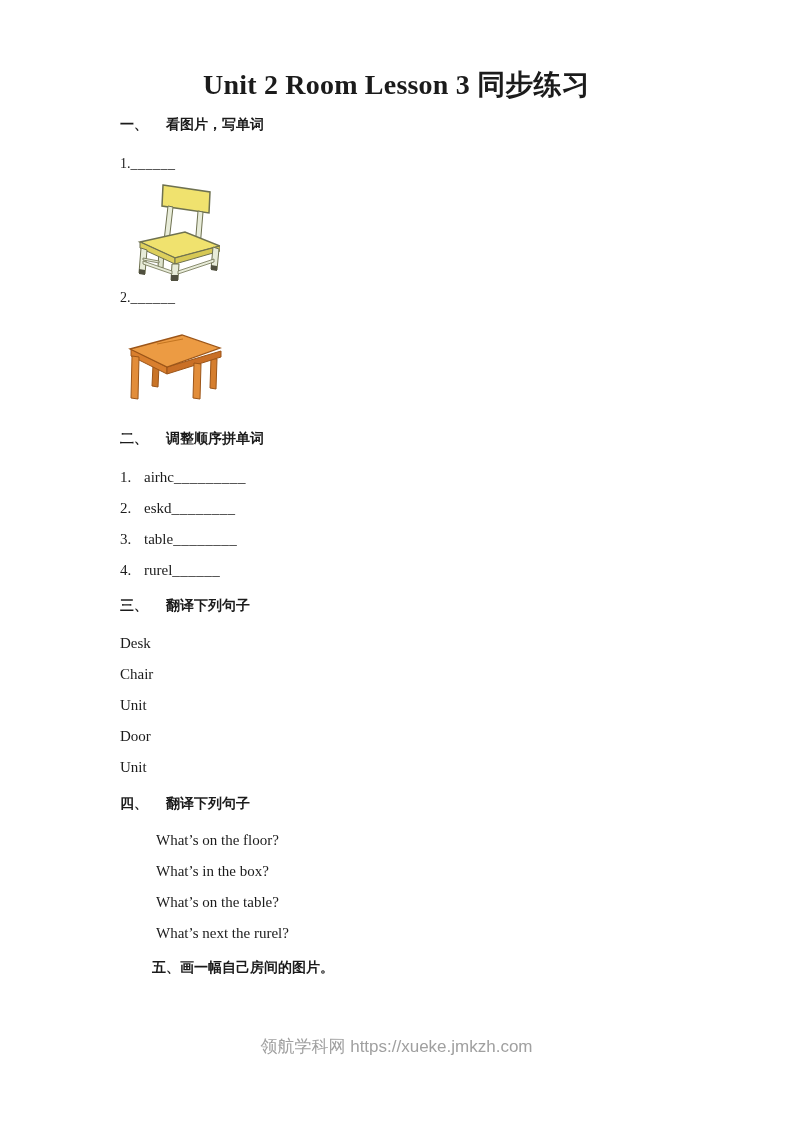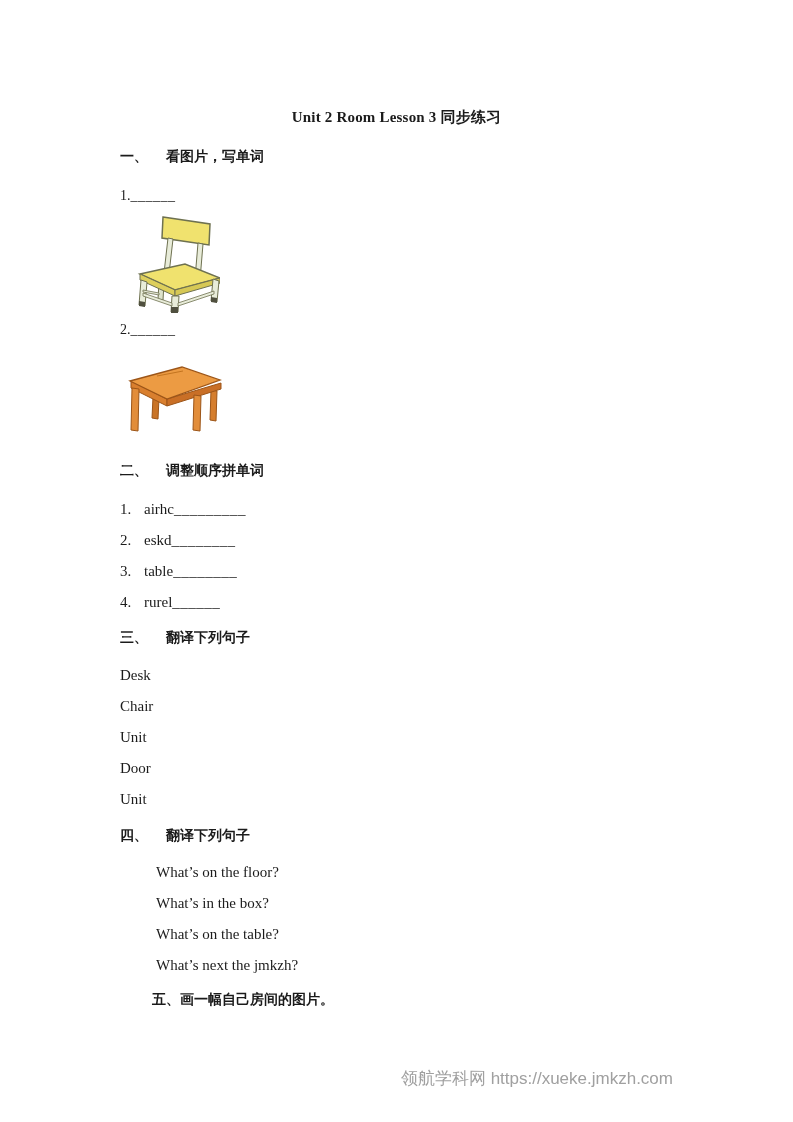--- a/index.html
+++ b/index.html
@@ -12,22 +12,22 @@
     font-family: "Liberation Serif", serif;
     color: #1b1b1b;
   }
   .content {
     position: absolute;
     left: 120px;
     top: 0;
     width: 553px;
   }
   .doc-title {
-    margin-top: 104px;
-    font-size: 15px;
+    margin-top: 72px;
+    font-size: 28px;
     font-weight: bold;
     line-height: 26px;
     text-align: center;
     letter-spacing: 0.2px;
   }
   .sec-h {
     font-size: 14px;
     font-weight: bold;
     line-height: 22px;
   }
@@ -47,21 +47,21 @@
   .scramble-item.first { margin-top: 18px; }
   #sec3-h   { margin-top: 15px; }
   .word-item { margin-top: 12px; }
   .word-item.first { margin-top: 17px; }
   #sec4-h   { margin-top: 16px; }
   .sentence-item { margin-top: 12px; margin-left: 36px; }
   .sentence-item.first { margin-top: 16px; }
   #sec5-h   { margin-top: 14px; margin-left: 32px; }
   .footer {
     margin-top: 57px;
-    text-align: right;
+    text-align: center;
     font-family: "Liberation Sans", sans-serif;
     font-size: 17px;
     line-height: 22px;
     color: #a0a0a0;
   }
   svg { display: block; }
 </style>
 </head>
 <body>
 
@@ -154,20 +154,20 @@
     <div class="body-line word-item">Door</div>
     <div class="body-line word-item">Unit</div>
 
     <div class="sec-h" id="sec4-h">
       <span class="sec-num">四、</span><span>翻译下列句子</span>
     </div>
 
     <div class="body-line sentence-item first">What’s on the floor?</div>
     <div class="body-line sentence-item">What’s in the box?</div>
     <div class="body-line sentence-item">What’s on the table?</div>
-    <div class="body-line sentence-item">What’s next the jmkzh?</div>
+    <div class="body-line sentence-item">What’s next the rurel?</div>
 
     <div class="sec-h" id="sec5-h">五、画一幅自己房间的图片。</div>
 
     <div class="footer">领航学科网 https://xueke.jmkzh.com</div>
 
   </div>
 </div>
 
 </body></html>

